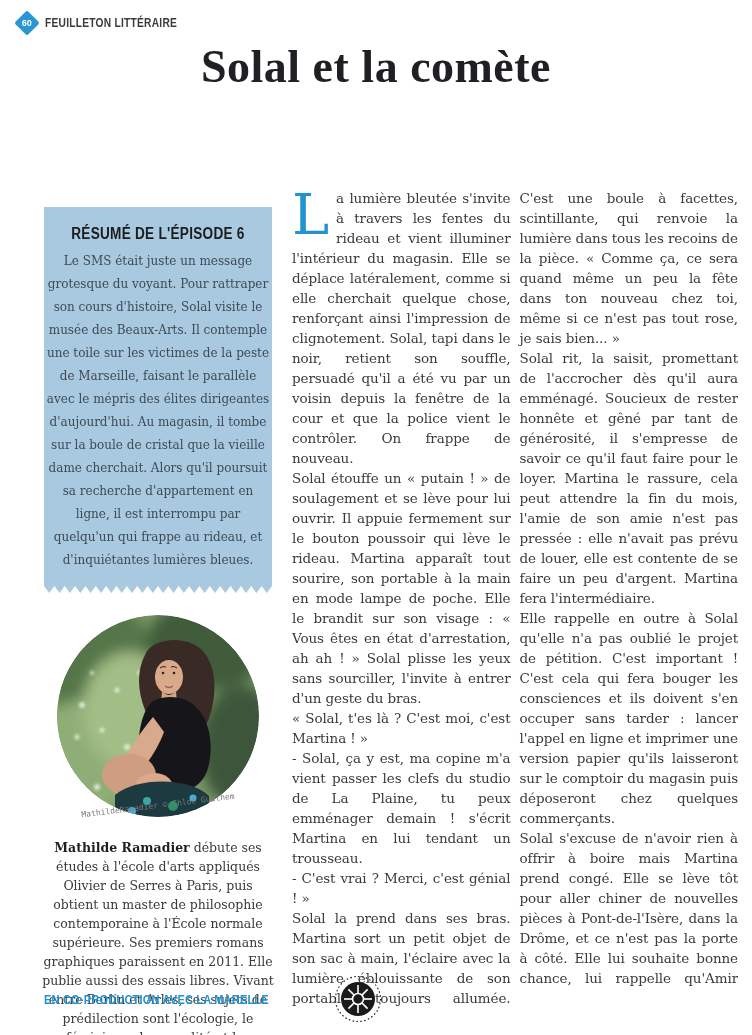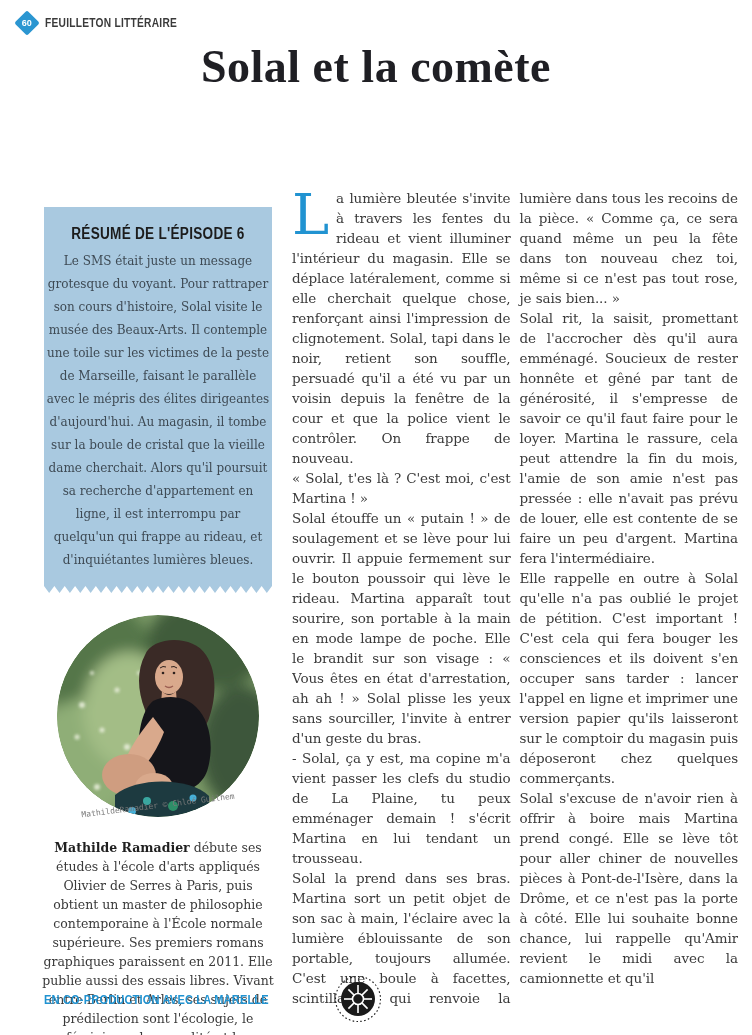--- a/index.html
+++ b/index.html
@@ -147,23 +147,24 @@
     </div>
     <div class="photo-caption">MathildeRamadier © Chloé Guilhem</div>
 
     <div class="bio">
       <b>Mathilde Ramadier</b><span> débute ses études à l'école d'arts appliqués Olivier de Serres à Paris, puis obtient un master de philosophie contemporaine à l'École normale supérieure. Ses premiers romans graphiques paraissent en 2011. Elle publie aussi des essais libres. Vivant entre Berlin et Arles, ses sujets de prédilection sont l'écologie, le féminisme, la sexualité et les mutations du monde du travail.</span>
     </div>
   </div>
 
   <div class="article">
     <p><span class="dropcap">L</span><span>a lumière bleutée s'invite à travers les fentes du rideau et vient illuminer l'intérieur du magasin. Elle se déplace latéralement, comme si elle cherchait quelque chose, renforçant ainsi l'impression de clignotement. Solal, tapi dans le noir, retient son souffle, persuadé qu'il a été vu par un voisin depuis la fenêtre de la cour et que la police vient le contrôler. On frappe de nouveau.</span></p>
+    <p>Solal étouffe un « putain ! » de soulagement et se lève pour lui ouvrir. Il appuie fermement sur le bouton poussoir qui lève le rideau. Martina apparaît tout sourire, son portable à la main en mode lampe de poche. Elle le brandit sur son visage : « Vous êtes en état d'arrestation, ah ah ! » Solal plisse les yeux sans sourciller, l'invite à entrer d'un geste du bras.</p>
     <p>« Solal, t'es là ? C'est moi, c'est Martina ! »</p>
-    <p>Solal étouffe un « putain ! » de soulagement et se lève pour lui ouvrir. Il appuie fermement sur le bouton poussoir qui lève le rideau. Martina apparaît tout sourire, son portable à la main en mode lampe de poche. Elle le brandit sur son visage : « Vous êtes en état d'arrestation, ah ah ! » Solal plisse les yeux sans sourciller, l'invite à entrer d'un geste du bras.</p>
     <p>- Solal, ça y est, ma copine m'a vient passer les clefs du studio de La Plaine, tu peux emménager demain ! s'écrit Martina en lui tendant un trousseau.</p>
+    <p>- C'est vrai ? Merci, c'est génial ! »</p>
     <p>Solal la prend dans ses bras. Martina sort un petit objet de son sac à main, l'éclaire avec la lumière éblouissante de son portable, toujours allumée. C'est une boule à facettes, scintillante, qui renvoie la lumière dans tous les recoins de la pièce. « Comme ça, ce sera quand même un peu la fête dans ton nouveau chez toi, même si ce n'est pas tout rose, je sais bien... »</p>
     <p>Solal rit, la saisit, promettant de l'accrocher dès qu'il aura emménagé. Soucieux de rester honnête et gêné par tant de générosité, il s'empresse de savoir ce qu'il faut faire pour le loyer. Martina le rassure, cela peut attendre la fin du mois, l'amie de son amie n'est pas pressée : elle n'avait pas prévu de louer, elle est contente de se faire un peu d'argent. Martina fera l'intermédiaire.</p>
     <p>Elle rappelle en outre à Solal qu'elle n'a pas oublié le projet de pétition. C'est important ! C'est cela qui fera bouger les consciences et ils doivent s'en occuper sans tarder : lancer l'appel en ligne et imprimer une version papier qu'ils laisseront sur le comptoir du magasin puis déposeront chez quelques commerçants.</p>
     <p>Solal s'excuse de n'avoir rien à offrir à boire mais Martina prend congé. Elle se lève tôt pour aller chiner de nouvelles pièces à Pont-de-l'Isère, dans la Drôme, et ce n'est pas la porte à côté. Elle lui souhaite bonne chance, lui rappelle qu'Amir revient le midi avec la camionnette et qu'il</p>
   </div>
 
   <div class="footer">
     <span class="cond">EN CO-PRODUCTION AVEC LA MARELLE</span>
     <svg width="48" height="48" viewBox="0 0 48 48">
       <circle cx="24" cy="24" r="22.5" fill="none" stroke="#1a1a1a" stroke-width="1.1" stroke-dasharray="1.6 2.3"></circle>

